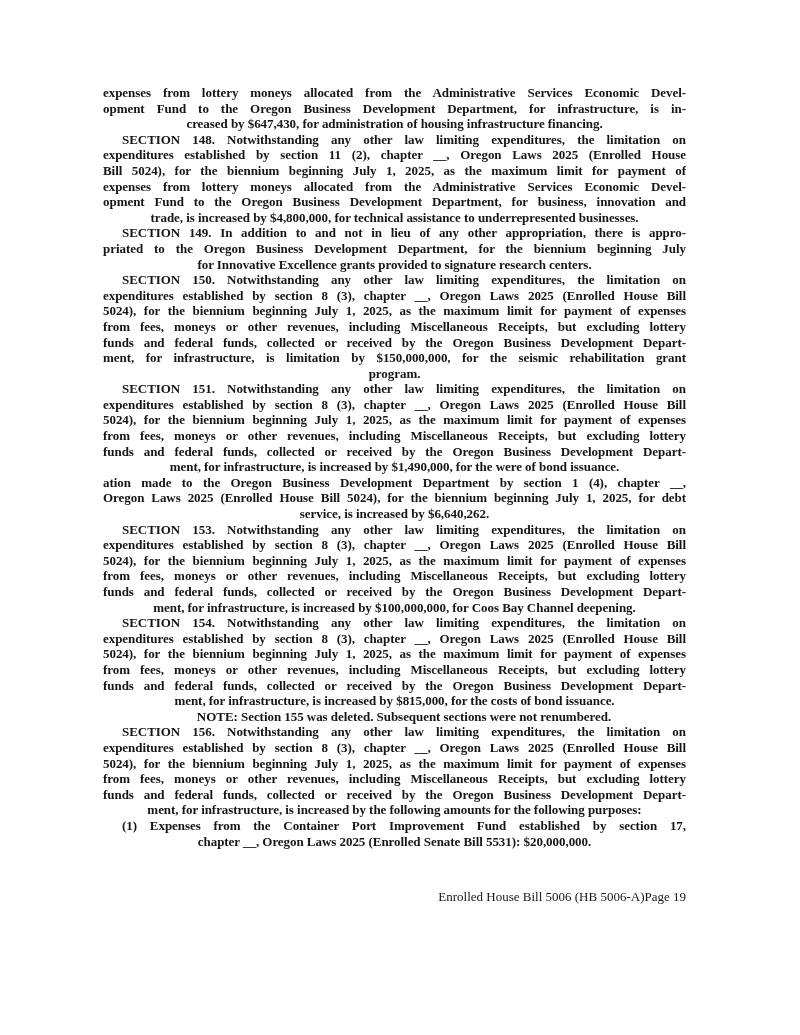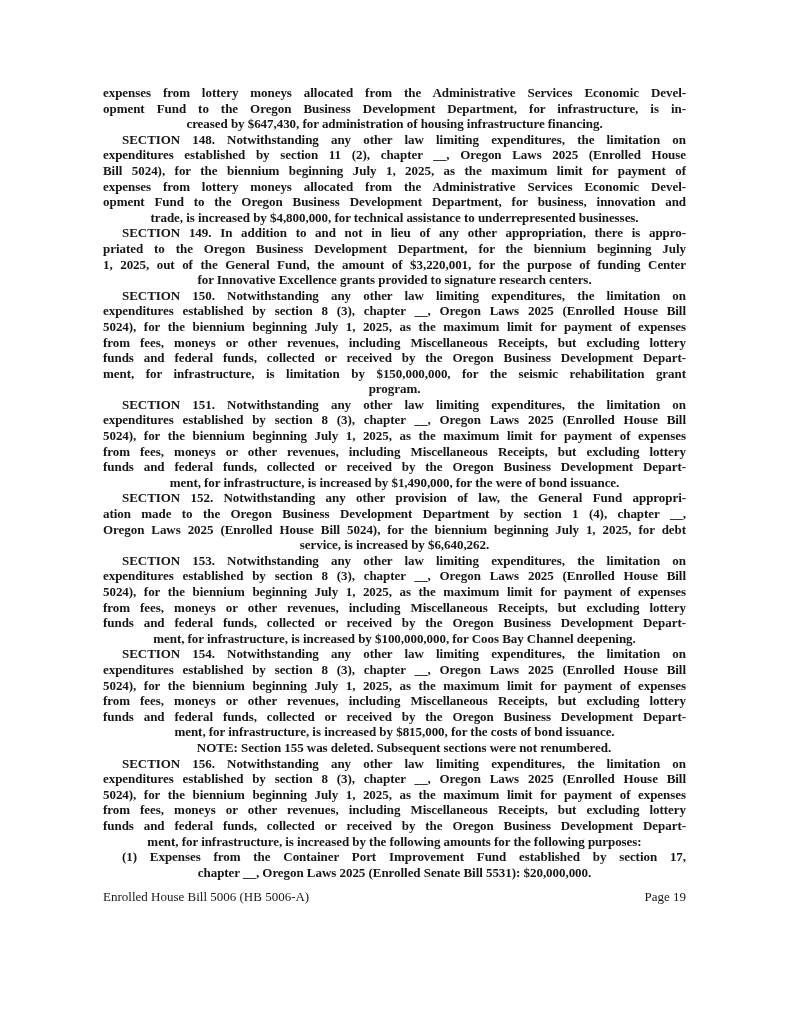--- a/index.html
+++ b/index.html
@@ -43,21 +43,21 @@
   }
   .plain {
     font-weight: bold;
   }
   .footer {
     position: absolute;
     left: 103px;
     top: 889px;
     width: 583px;
     display: flex;
-    justify-content: space-between;
+    justify-content: flex-end;
     font-size: 13px;
     font-weight: normal;
     line-height: 16px;
   }
 </style>
 </head>
 <body>
 
 <div class="bill-page" style="width:684px;height:1035px;margin-top:36px;">
   <div class="bill-text">
@@ -70,42 +70,40 @@
         <div class="line just indent"><span class="heading">SECTION 148.</span><span> Notwithstanding any other law limiting expenditures, the limitation on</span></div>
         <div class="line just">expenditures established by section 11 (2), chapter __, Oregon Laws 2025 (Enrolled House</div>
         <div class="line just">Bill 5024), for the biennium beginning July 1, 2025, as the maximum limit for payment of</div>
         <div class="line just">expenses from lottery moneys allocated from the Administrative Services Economic Devel-</div>
         <div class="line just">opment Fund to the Oregon Business Development Department, for business, innovation and</div>
         <div class="line">trade, is increased by $4,800,000, for technical assistance to underrepresented businesses.</div>
       </div>
       <div class="paragraph">
         <div class="line just indent"><span class="heading">SECTION 149.</span><span> In addition to and not in lieu of any other appropriation, there is appro-</span></div>
         <div class="line just">priated to the Oregon Business Development Department, for the biennium beginning July</div>
-        <div class="line just">1, 2025, out of the General Fund, the amount of $3,220,001, for the purpose of funding Center</div>
         <div class="line">for Innovative Excellence grants provided to signature research centers.</div>
       </div>
       <div class="paragraph">
         <div class="line just indent"><span class="heading">SECTION 150.</span><span> Notwithstanding any other law limiting expenditures, the limitation on</span></div>
         <div class="line just">expenditures established by section 8 (3), chapter __, Oregon Laws 2025 (Enrolled House Bill</div>
         <div class="line just">5024), for the biennium beginning July 1, 2025, as the maximum limit for payment of expenses</div>
         <div class="line just">from fees, moneys or other revenues, including Miscellaneous Receipts, but excluding lottery</div>
         <div class="line just">funds and federal funds, collected or received by the Oregon Business Development Depart-</div>
         <div class="line just">ment, for infrastructure, is limitation by $150,000,000, for the seismic rehabilitation grant</div>
         <div class="line">program.</div>
       </div>
       <div class="paragraph">
         <div class="line just indent"><span class="heading">SECTION 151.</span><span> Notwithstanding any other law limiting expenditures, the limitation on</span></div>
         <div class="line just">expenditures established by section 8 (3), chapter __, Oregon Laws 2025 (Enrolled House Bill</div>
         <div class="line just">5024), for the biennium beginning July 1, 2025, as the maximum limit for payment of expenses</div>
         <div class="line just">from fees, moneys or other revenues, including Miscellaneous Receipts, but excluding lottery</div>
         <div class="line just">funds and federal funds, collected or received by the Oregon Business Development Depart-</div>
         <div class="line">ment, for infrastructure, is increased by $1,490,000, for the were of bond issuance.</div>
       </div>
       <div class="paragraph">
-        <div class="line just indent"><span class="heading">SECTION 152.</span><span> Notwithstanding any other provision of law, the General Fund appropri-</span></div>
         <div class="line just">ation made to the Oregon Business Development Department by section 1 (4), chapter __,</div>
         <div class="line just">Oregon Laws 2025 (Enrolled House Bill 5024), for the biennium beginning July 1, 2025, for debt</div>
         <div class="line">service, is increased by $6,640,262.</div>
       </div>
       <div class="paragraph">
         <div class="line just indent"><span class="heading">SECTION 153.</span><span> Notwithstanding any other law limiting expenditures, the limitation on</span></div>
         <div class="line just">expenditures established by section 8 (3), chapter __, Oregon Laws 2025 (Enrolled House Bill</div>
         <div class="line just">5024), for the biennium beginning July 1, 2025, as the maximum limit for payment of expenses</div>
         <div class="line just">from fees, moneys or other revenues, including Miscellaneous Receipts, but excluding lottery</div>
         <div class="line just">funds and federal funds, collected or received by the Oregon Business Development Depart-</div>

